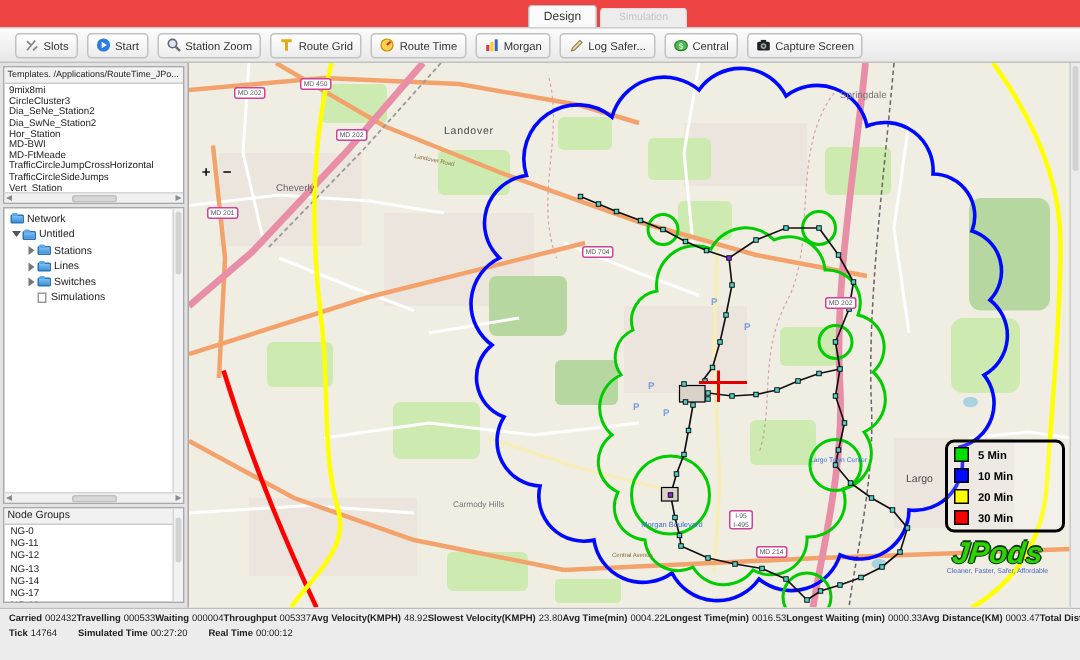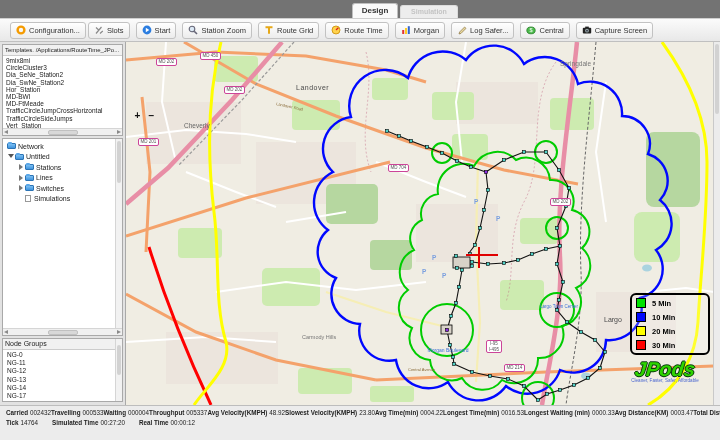--- a/index.html
+++ b/index.html
@@ -1,20 +1,20 @@
 <!DOCTYPE html>
 <html><head>
 <meta charset="utf-8">
 <style>
   * { box-sizing: border-box; margin:0; padding:0; }
   html,body { width:720px; height:440px; overflow:hidden; }
   body { font-family:"Liberation Sans", sans-serif; background:#e9e9e9; color:#333; position:relative; }
 
   
-  .tabstrip { position:relative; height:18px; background:#737373;font-weight:bold; }
+  .tabstrip { position:relative; height:18px; background:#ef4444; }
   .tab { position:absolute; bottom:0; font-size:8px; text-align:center; line-height:14px;
          border:1px solid #bfbfbf; border-bottom:none; border-radius:3px 3px 0 0; }
   .tab.active { left:352px; width:46px; height:15px; background:#fafafa; color:#333; }
   .tab.disabled { left:400px; width:58px; height:13px; background:#ededed; color:#c4c4c4;
                   border-color:#dcdcdc; font-size:7px; line-height:12px; }
 
   
   .toolbar { height:24px; background:linear-gradient(#fbfbfb,#e8e8e8);
              border-top:1px solid #cfcfcf; border-bottom:1px solid #c0c0c0;
              display:flex; align-items:center; padding-left:10px; }
@@ -90,26 +90,20 @@
 </style>
 </head>
 <body>
 
 <div class="tabstrip">
   <div class="tab active">Design</div>
   <div class="tab disabled">Simulation</div>
 </div>
 
 <div class="toolbar">
-  <button class="tb">
-    <span class="ic"><svg width="10" height="10">
-          <circle cx="5" cy="5" r="3.4" fill="none" stroke="#f59b00" stroke-width="2.4"></circle>
-        </svg></span>
-    <span>Configuration...</span>
-  </button>
   <button class="tb joined">
     <span class="ic"><svg width="10" height="10">
           <path d="M2,8.5 L7.5,2 M2,2.5 L5,5.2 M6,8.5 L8.8,6" stroke="#8a8a8a" stroke-width="1.2" fill="none"></path>
         </svg></span>
     <span>Slots</span>
   </button>
   <button class="tb">
     <span class="ic"><svg width="10" height="10">
           <circle cx="5" cy="5" r="4.4" fill="#2b7de0"></circle>
           <path d="M3.8,2.8 L7.3,5 L3.8,7.2 Z" fill="#fff"></path>

